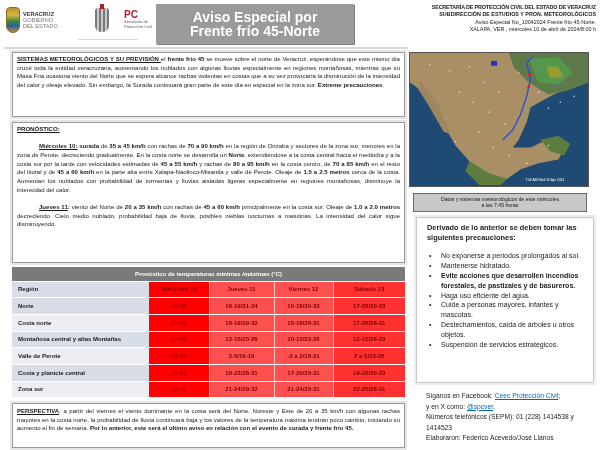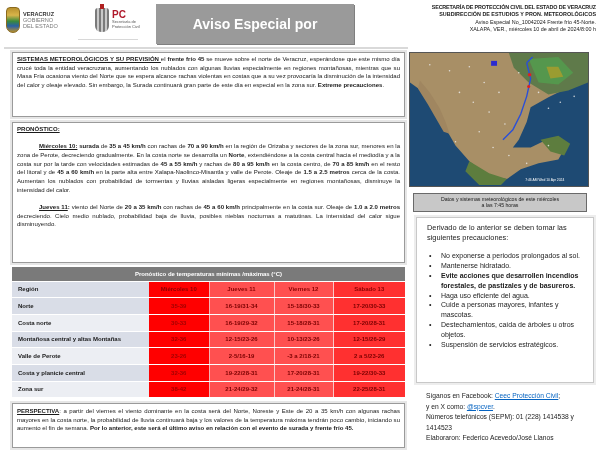--- a/index.html
+++ b/index.html
@@ -4,21 +4,21 @@
 <style>
   * { box-sizing: border-box; margin: 0; padding: 0; }
   html, body { width: 600px; height: 450px; background: #ffffff; overflow: hidden; }
   body { position: relative; font-family: "Liberation Sans", sans-serif; color: #1a1a1a; }
 
   
   .logo-veracruz { position: absolute; left: 6px; top: 4px; width: 68px; height: 32px; display: flex; align-items: center; gap: 3px; }
   .shield { width: 14px; height: 26px; border-radius: 4px 4px 7px 7px; background: linear-gradient(180deg,#b8912e 0%,#d9b44a 30%,#3a8a3a 55%,#2a5fa5 75%,#b8912e 100%); border: 1px solid #8a6a1e; }
   .logo-text { font-size: 5.6px; line-height: 6.2px; color: #7a7a7a; }
   .logo-text b { color: #333; font-weight: bold; }
-  .logo-pc { position: absolute; left: 95px; top: 5px; width: 68px; height: 30px; display: flex; align-items: center; gap: 3px; }
+  .logo-pc { position: absolute; left: 95px; top: 5px; width: 68px; height: 30px; display: flex; align-items: center; gap: 15px; }
   .pc-emblem { width: 14px; height: 24px; background: repeating-linear-gradient(90deg,#7a7a7a 0 2px,#c9c9c9 2px 4px); border-radius: 3px 3px 6px 6px; position: relative; }
   .pc-emblem::before { content: ""; position: absolute; left: 5px; top: -4px; width: 4px; height: 5px; background: #b02020; }
   .pc-text { font-size: 4px; line-height: 4.6px; color: #555; }
   .pc-text .big { font-size: 10px; line-height: 10px; font-weight: bold; color: #b0182a; display: block; }
   .header-rule { position: absolute; left: 78px; top: 39px; width: 60px; height: 1px; background: #d8d8d8; }
 
   .title-box { position: absolute; left: 156px; top: 4px; width: 198px; height: 40px; background: #9a9a9a; color: #fff; font-weight: bold; font-size: 14px; line-height: 14px; text-align: center; display: flex; flex-direction: column; justify-content: center; box-shadow: 1px 1px 0 #7f7f7f; }
   .title-under { position: absolute; left: 4px; top: 47px; width: 404px; height: 2px; background: #d9d9d9; }
 
   .header-info { position: absolute; right: 4px; top: 4px; width: 200px; text-align: right; font-size: 5.4px; line-height: 7.4px; font-weight: bold; color: #1a1a1a; font-family: "Liberation Sans Narrow", "Liberation Sans", sans-serif; }
@@ -46,21 +46,21 @@
   .temp-table .c3 { background: #ff5050; color: #7a0000; text-align: center; font-weight: bold; width: 59px; border-right: 1px solid #f8c8c8; }
   .temp-table .c4 { background: #ff3030; color: #7a0000; text-align: center; font-weight: bold; }
   .temp-table tr.hdr .c1, .temp-table tr.hdr .c2, .temp-table tr.hdr .c3, .temp-table tr.hdr .c4 { color: #8a0000; }
 
   
   .map { position: absolute; left: 409px; top: 52px; width: 180px; height: 135px; border: 1px solid #555; overflow: hidden; background: #1f4f78; }
   .map svg { width: 100%; height: 100%; display: block; }
   .map-caption { position: absolute; left: 413px; top: 193px; width: 174px; height: 19px; background: #c8c8c8; border: 1px solid #6a6a6a; font-size: 5.2px; line-height: 6.4px; text-align: center; padding-top: 2px; color: #1a1a1a; }
 
   .precaution { position: absolute; left: 416px; top: 217px; width: 178px; height: 166px; border: 1px solid #c8c8c8; box-shadow: 0 0 0 2px #ededed; padding: 5px 6px 2px 10px; font-size: 7.2px; line-height: 9.6px; color: #222; }
-  .precaution h3 { font-size: 7.4px; font-weight: normal; line-height: 10.2px; margin-bottom: 8px; }
+  .precaution h3 { font-size: 7.4px; font-weight: bold; line-height: 10.2px; margin-bottom: 8px; }
   .precaution ul { list-style: none; }
   .precaution li { position: relative; padding-left: 14px; font-size: 7px; line-height: 9.8px; }
   .precaution li::before { content: "•"; position: absolute; left: 2px; top: 0; font-size: 7px; }
   .precaution li.bold { font-weight: bold; }
 
   .contact { position: absolute; left: 426px; top: 391px; width: 172px; font-size: 6.7px; line-height: 10.5px; color: #222; }
   .contact a { color: #0563c1; text-decoration: underline; }
 </style>
 </head>
 <body>
@@ -78,20 +78,21 @@
   <div class="pc-text">
     <span class="big">PC</span>
     <span>Secretaría de</span><br>
     <span>Protección Civil</span>
   </div>
 </div>
 <div class="header-rule"></div>
 
 <div class="title-box">
   <span>Aviso Especial por</span>
+  <span>Frente frío 45-Norte</span>
 </div>
 <div class="title-under"></div>
 
 <div class="header-info">
   <div class="l1">SECRETARÍA DE PROTECCIÓN CIVIL DEL ESTADO DE VERACRUZ</div>
   <div>SUBDIRECCIÓN DE ESTUDIOS Y PRON. METEOROLÓGICOS</div>
   <div class="light">Aviso Especial No_10042024 Frente frío 45-Norte.</div>
   <div class="light">XALAPA, VER., miércoles 10 de abril de 2024/8:00 h</div>
 </div>
 

